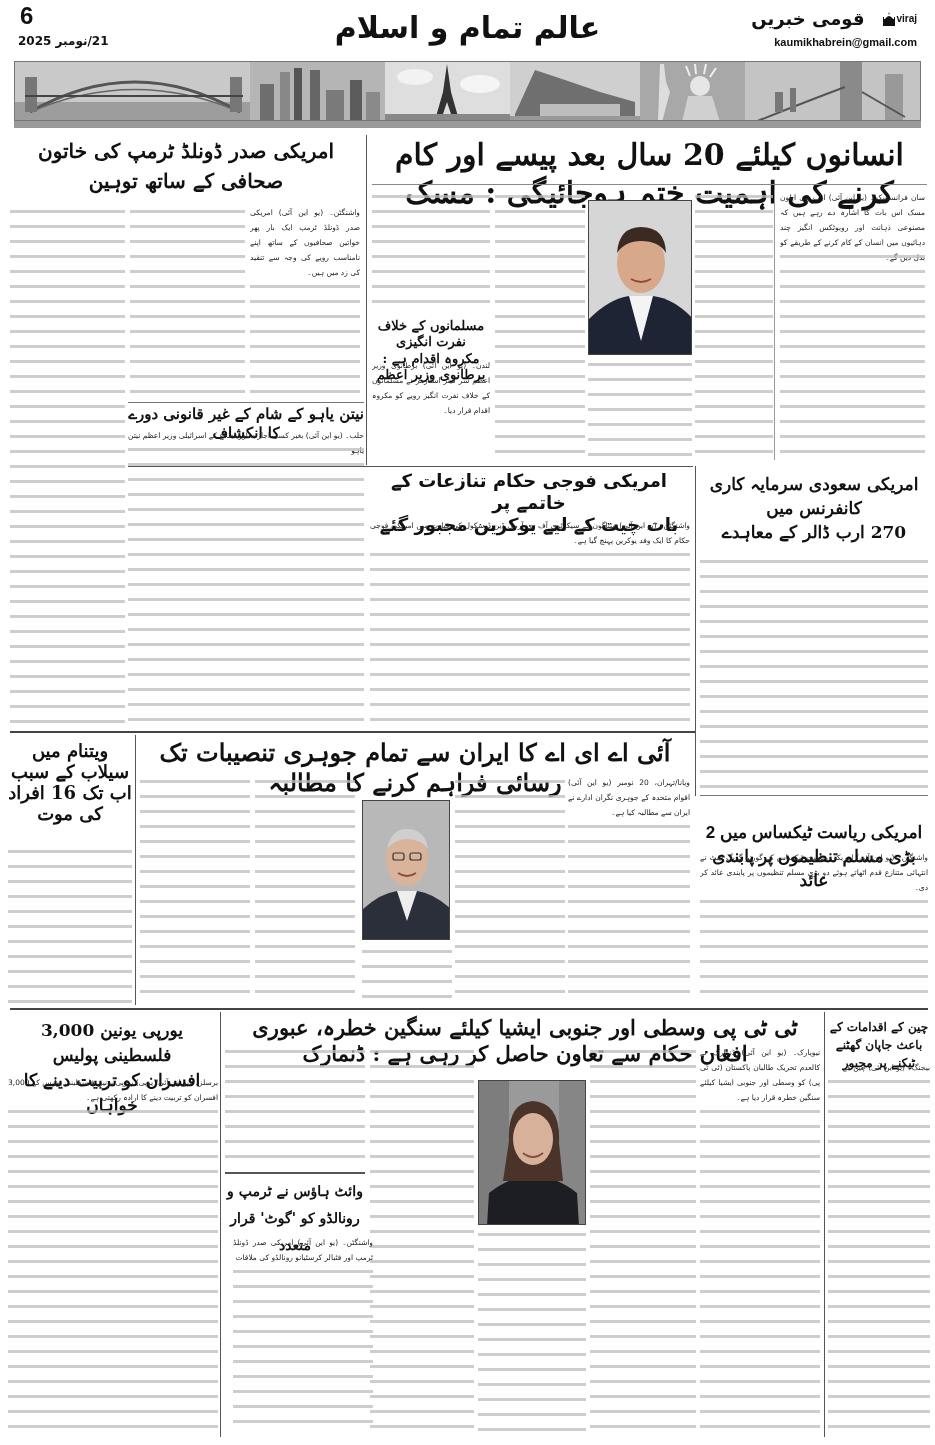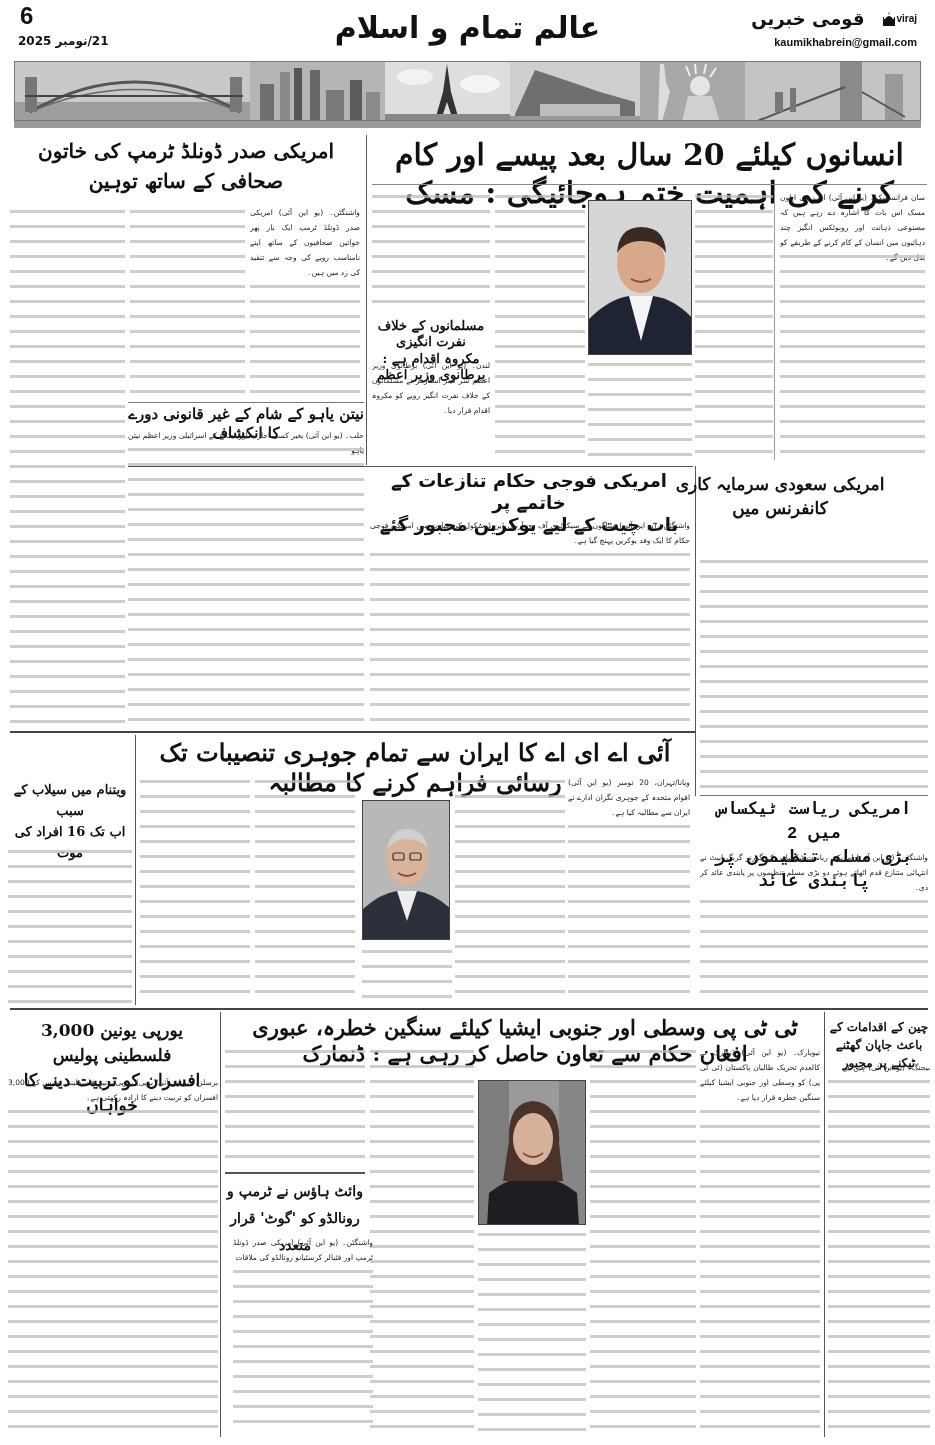--- a/index.html
+++ b/index.html
@@ -165,22 +165,23 @@
 <div class="abs headline" style="left:370px;top:470px;width:318px;font-size:18px;font-weight:bold;line-height:22px;font-family:'DejaVu Sans',sans-serif;">
   <div>امریکی فوجی حکام تنازعات کے خاتمے پر</div>
   <div>بات چیت کے لیے یوکرین مجبور گئے</div>
 </div>
 <div class="col body-text" style="left:370px;top:518px;width:320px;height:210px;">
   <span>واشنگٹن۔ (یو این آئی) پینٹاگون کے سیکرٹری آف دی آرمی ڈین ڈرسکول کی قیادت میں امریکی فوجی حکام کا ایک وفد یوکرین پہنچ گیا ہے۔</span>
   <div class="fill-lines" style="top:30px"></div>
 </div>
 
 <div class="vrule" style="left:695px;top:466px;height:330px;background:#555"></div>
-<div class="abs headline" style="left:666px;top:472px;width:228px;font-size:17px;font-weight:bold;line-height:24px;">
+<div class="abs headline" style="left:700px;top:472px;width:228px;font-size:17px;font-weight:bold;line-height:24px;">
   <div>امریکی سعودی سرمایہ کاری کانفرنس میں</div>
+  <div>270 ارب ڈالر کے معاہدے</div>
 </div>
 <div class="col body-text" style="left:700px;top:525px;width:228px;height:265px;">
   <div class="fill-lines" style="top:30px"></div>
 </div>
 
 <div class="hrule" style="left:10px;top:731px;width:685px;height:2px;background:#444"></div>
 <div class="abs headline" style="left:140px;top:738px;width:550px;font-size:24px;font-weight:bold;">آئی اے ای اے کا ایران سے تمام جوہری تنصیبات تک رسائی فراہم کرنے کا مطالبہ</div>
 <div class="col body-text" style="left:568px;top:775px;width:122px;height:230px;">
   <span>ویانا/تہران، 20 نومبر (یو این آئی) اقوام متحدہ کے جوہری نگران ادارے نے ایران سے مطالبہ کیا ہے۔</span>
   <div class="fill-lines" style="top:45px"></div>
@@ -204,30 +205,30 @@
     <div class="fill-lines"></div>
   </div>
 <div class="col body-text" style="left:255px;top:775px;width:100px;height:230px;">
     <div class="fill-lines"></div>
   </div>
 <div class="col body-text" style="left:140px;top:775px;width:110px;height:230px;">
     <div class="fill-lines"></div>
   </div>
 
 <div class="vrule" style="left:135px;top:735px;height:270px;background:#555"></div>
-<div class="abs headline" style="left:8px;top:779px;width:124px;font-size:13px;font-weight:bold;line-height:21px;">
+<div class="abs headline" style="left:8px;top:740px;width:124px;font-size:18px;font-weight:bold;line-height:21px;">
   <div>ویتنام میں سیلاب کے سبب</div>
   <div>اب تک 16 افراد کی موت</div>
 </div>
 <div class="col body-text" style="left:8px;top:785px;width:124px;height:220px;">
   <div class="fill-lines" style="top:60px"></div>
 </div>
 
 <div class="hrule" style="left:700px;top:795px;width:228px;height:1px;background:#777"></div>
-<div class="abs headline" style="left:700px;top:798px;width:228px;font-size:17px;font-weight:bold;line-height:24px;font-family:Liberation Mono, monospace;">
+<div class="abs headline" style="left:700px;top:821px;width:228px;font-size:17px;font-weight:bold;line-height:24px;font-family:Liberation Sans, sans-serif;">
   <div>امریکی ریاست ٹیکساس میں 2</div>
   <div>بڑی مسلم تنظیموں پر پابندی عائد</div>
 </div>
 <div class="col body-text" style="left:700px;top:850px;width:228px;height:155px;">
   <span>واشنگٹن۔ (یو این آئی) امریکی ریاست ٹیکساس کے گورنر گریگ ایبٹ نے انتہائی متنازع قدم اٹھاتے ہوئے دو بڑی مسلم تنظیموں پر پابندی عائد کر دی۔</span>
   <div class="fill-lines" style="top:45px"></div>
 </div>
 
 <div class="hrule" style="left:10px;top:1008px;width:918px;height:2px;background:#444"></div>
 <div class="abs headline" style="left:225px;top:1015px;width:600px;font-size:21px;font-weight:bold;">ٹی ٹی پی وسطی اور جنوبی ایشیا کیلئے سنگین خطرہ، عبوری افغان حکام سے تعاون حاصل کر رہی ہے : ڈنمارک</div>

